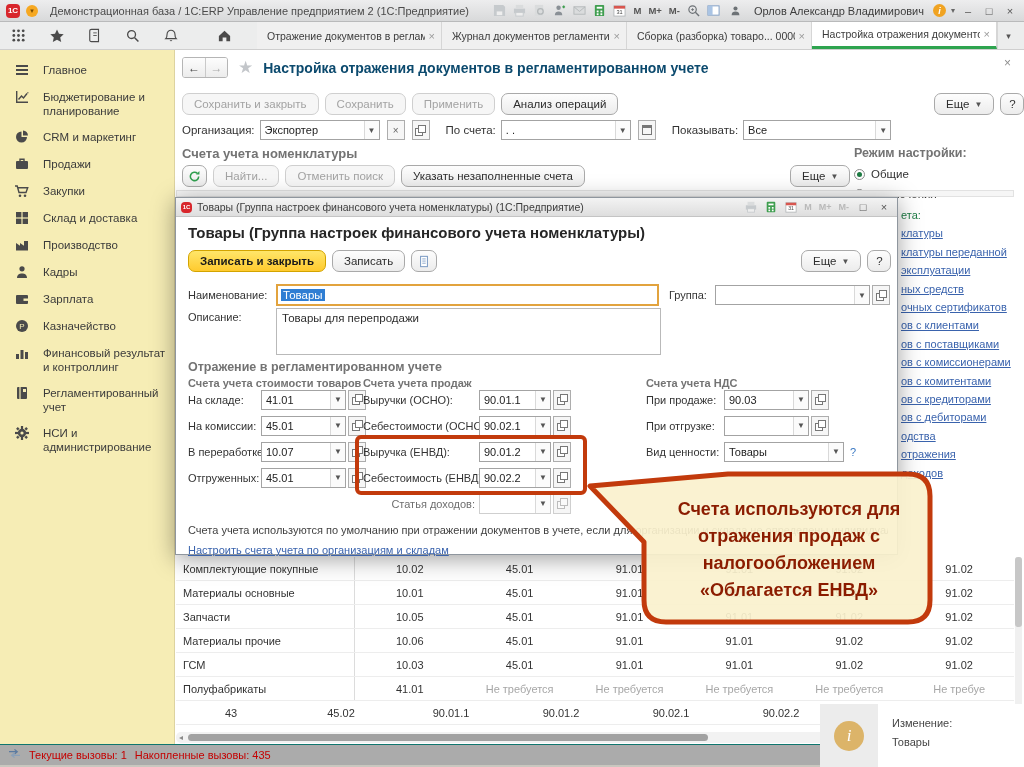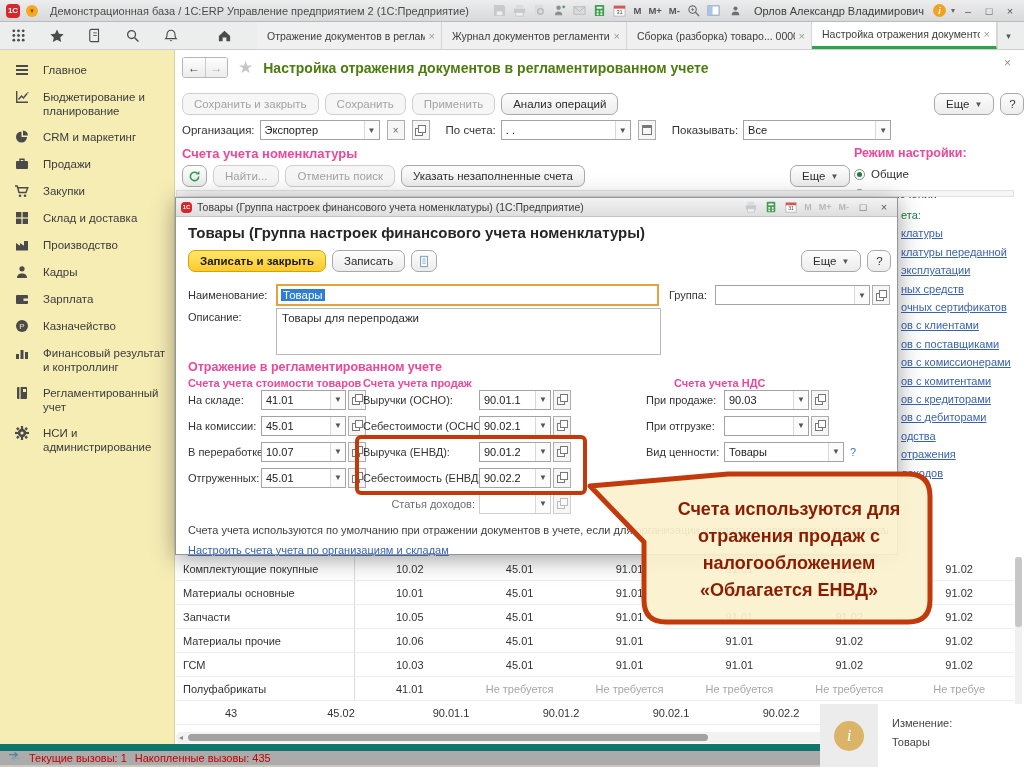--- a/index.html
+++ b/index.html
@@ -31,21 +31,21 @@
 .tab-close{font-size:11px;color:#9a9a9a;margin-left:4px}
 .tabdd{width:22px;display:flex;align-items:center;justify-content:center;color:#555;font-size:9px;border-left:1px solid #d6d6d6}
 
 
 .sidebar{position:absolute;left:0;top:50px;width:175px;height:694px;background:#f6edb5;border-right:1px solid #ddd3a0;padding:13px 6px 0 14px;z-index:5}
 .nav-item{display:flex;align-items:flex-start;margin-bottom:12px;cursor:default}
 .nico{width:16px;height:16px;flex:0 0 16px;margin-top:-1px}
 .nav-label{font-size:11.5px;line-height:14px;color:#3b3b3b;margin-left:13px}
 
 
-.glabel{color:#ec4899}
+.glabel{color:#737373}
 .bluelink{color:#3a63ad;text-decoration:none}
 .btn{display:inline-flex;align-items:center;justify-content:center;height:22px;padding:0 11px;border:1px solid #a9a9a9;border-radius:7px;background:linear-gradient(#fdfdfd,#ececec);font-size:11.5px;color:#2e2e2e;white-space:nowrap}
 .btn.dis{color:#a3a3a3;border-color:#cfcfcf;background:#f6f6f6}
 .btn.yellow{background:linear-gradient(#ffe66a,#ffca2e);border-color:#d3a400;font-weight:bold;color:#191919}
 .carat{font-size:8px;margin-left:5px;color:#555}
 .lbl{font-size:11.5px;color:#333;white-space:nowrap}
 .combo{display:inline-flex;align-items:center;height:20px;border:1px solid #a3a3a3;background:#fff;font-size:11px;color:#222}
 .combo .val{padding:0 4px;white-space:nowrap;overflow:hidden;flex:1}
 .combo .dd{width:15px;align-self:stretch;border-left:1px solid #d9d9d9;display:flex;align-items:center;justify-content:center;color:#555;font-size:8px;background:#fbfbfb;flex:0 0 15px}
 .sqbtn{width:18px;height:20px;border:1px solid #adadad;background:#f6f6f6;display:inline-flex;align-items:center;justify-content:center;margin-left:2px;font-size:10px;color:#666}
@@ -55,21 +55,21 @@
 .calico{width:10px;height:10px;border:1px solid #777;border-top:3px solid #777}
 .radio{width:11px;height:11px;border:1px solid #8a8a8a;border-radius:50%;background:#fff;display:inline-block;position:relative;flex:0 0 11px}
 .radio.sel::after{content:"";position:absolute;left:2px;top:2px;right:2px;bottom:2px;background:#1e7b43;border-radius:50%}
 
 
 .navrow{position:absolute;left:182px;top:57px;display:flex;align-items:center;gap:10px;z-index:6}
 .histgrp{display:flex;border:1px solid #b5b5b5;border-radius:3px;overflow:hidden;height:21px}
 .histbtn{width:22px;display:flex;align-items:center;justify-content:center;background:linear-gradient(#fdfdfd,#ececec);font-size:12px;color:#444}
 .histbtn+.histbtn{border-left:1px solid #c9c9c9;color:#aaa}
 .favstar{color:#c3c6ca;font-size:17px}
-.pagetitle{font-size:14px;font-weight:bold;color:#4d7c0f;white-space:nowrap}
+.pagetitle{font-size:14px;font-weight:bold;color:#0c4a6e;white-space:nowrap}
 .mainclose{position:absolute;left:1004px;top:56px;color:#8e8e8e;font-size:12px;z-index:6}
 .cmdrow{position:absolute;left:182px;top:93px;display:flex;gap:6px;z-index:6}
 .cmdright{position:absolute;left:934px;top:93px;display:flex;gap:6px;z-index:6}
 .filterrow{position:absolute;left:182px;top:120px;display:flex;align-items:center;gap:5px;z-index:6}
 .secttitle{position:absolute;left:182px;top:146px;font-size:13px;font-weight:bold;z-index:6}
 .modebox{position:absolute;left:854px;top:146px;z-index:6}
 .modetitle{font-size:12.5px;font-weight:bold}
 .moderow{display:flex;align-items:center;gap:6px;margin-top:8px;font-size:11.5px;color:#333}
 .listbar{position:absolute;left:182px;top:165px;display:flex;gap:6px;z-index:6}
 .listmore{position:absolute;left:790px;top:165px;z-index:6}
@@ -120,21 +120,21 @@
 
 
 .callout-svg{position:absolute;left:578px;top:460px;z-index:60;pointer-events:none}
 .callout-text{position:absolute;left:660px;top:496px;width:258px;z-index:61;text-align:center;font-size:18px;font-weight:600;line-height:1.5;color:#8b1c00}
 
 
 .notify{position:absolute;left:820px;top:704px;width:204px;height:63px;background:#fff;display:flex;z-index:35}
 .notify-left{width:58px;background:#ececec;display:flex;align-items:center;justify-content:center}
 .icircle{width:30px;height:30px;border-radius:50%;background:#dcb469;color:#fff;font-size:17px;font-style:italic;font-family:"Liberation Serif","DejaVu Serif",serif;display:flex;align-items:center;justify-content:center}
 .notify-body{padding:10px 0 0 14px;font-size:11px;color:#454545;line-height:19px}
-.statusbar{position:absolute;left:0;top:744px;width:1024px;height:21px;background:#ababab;border-top:7px solid #0f766e;display:flex;align-items:center;padding:0 8px;gap:8px;z-index:10}
+.statusbar{position:absolute;left:0;top:744px;width:1024px;height:21px;background:#ababab;border-top:1px solid #0f766e;display:flex;align-items:center;padding:0 8px;gap:8px;z-index:10}
 .stxt{font-size:11px;color:#c40000;white-space:nowrap}
 .bottomedge{position:absolute;left:0;top:765px;width:1024px;height:2px;background:#c9c7bf;z-index:9}
 </style>
 </head>
 <body>
 
 <div class="screen">
 
   <div class="titlebar">
     <span class="applogo">1С</span>
@@ -655,21 +655,21 @@
 
     <div class="mrow-desc">
       <span class="flabel" style="width:88px;padding-top:3px">Описание:</span>
       <span class="descarea">Товары для перепродажи</span>
     </div>
 
     <div class="msect glabel">Отражение в регламентированном учете</div>
 
     <span class="mcolhdr glabel" style="left:12px">Счета учета стоимости товаров</span>
     <span class="mcolhdr glabel" style="left:187px">Счета учета продаж</span>
-    <span class="mcolhdr glabel" style="left:498px">Счета учета НДС</span>
+    <span class="mcolhdr glabel" style="left:470px">Счета учета НДС</span>
 
     <div class="mcol" style="left:12px;width:180px">
       <div class="frow">
           <span class="flabel" style="width:73px">На складе:</span>
           <span class="combo" style="width:85px">
             <span class="val">41.01</span>
             <span class="dd">▼</span>
           </span>
           <span class="sqbtn">
             <span class="opn"></span>

